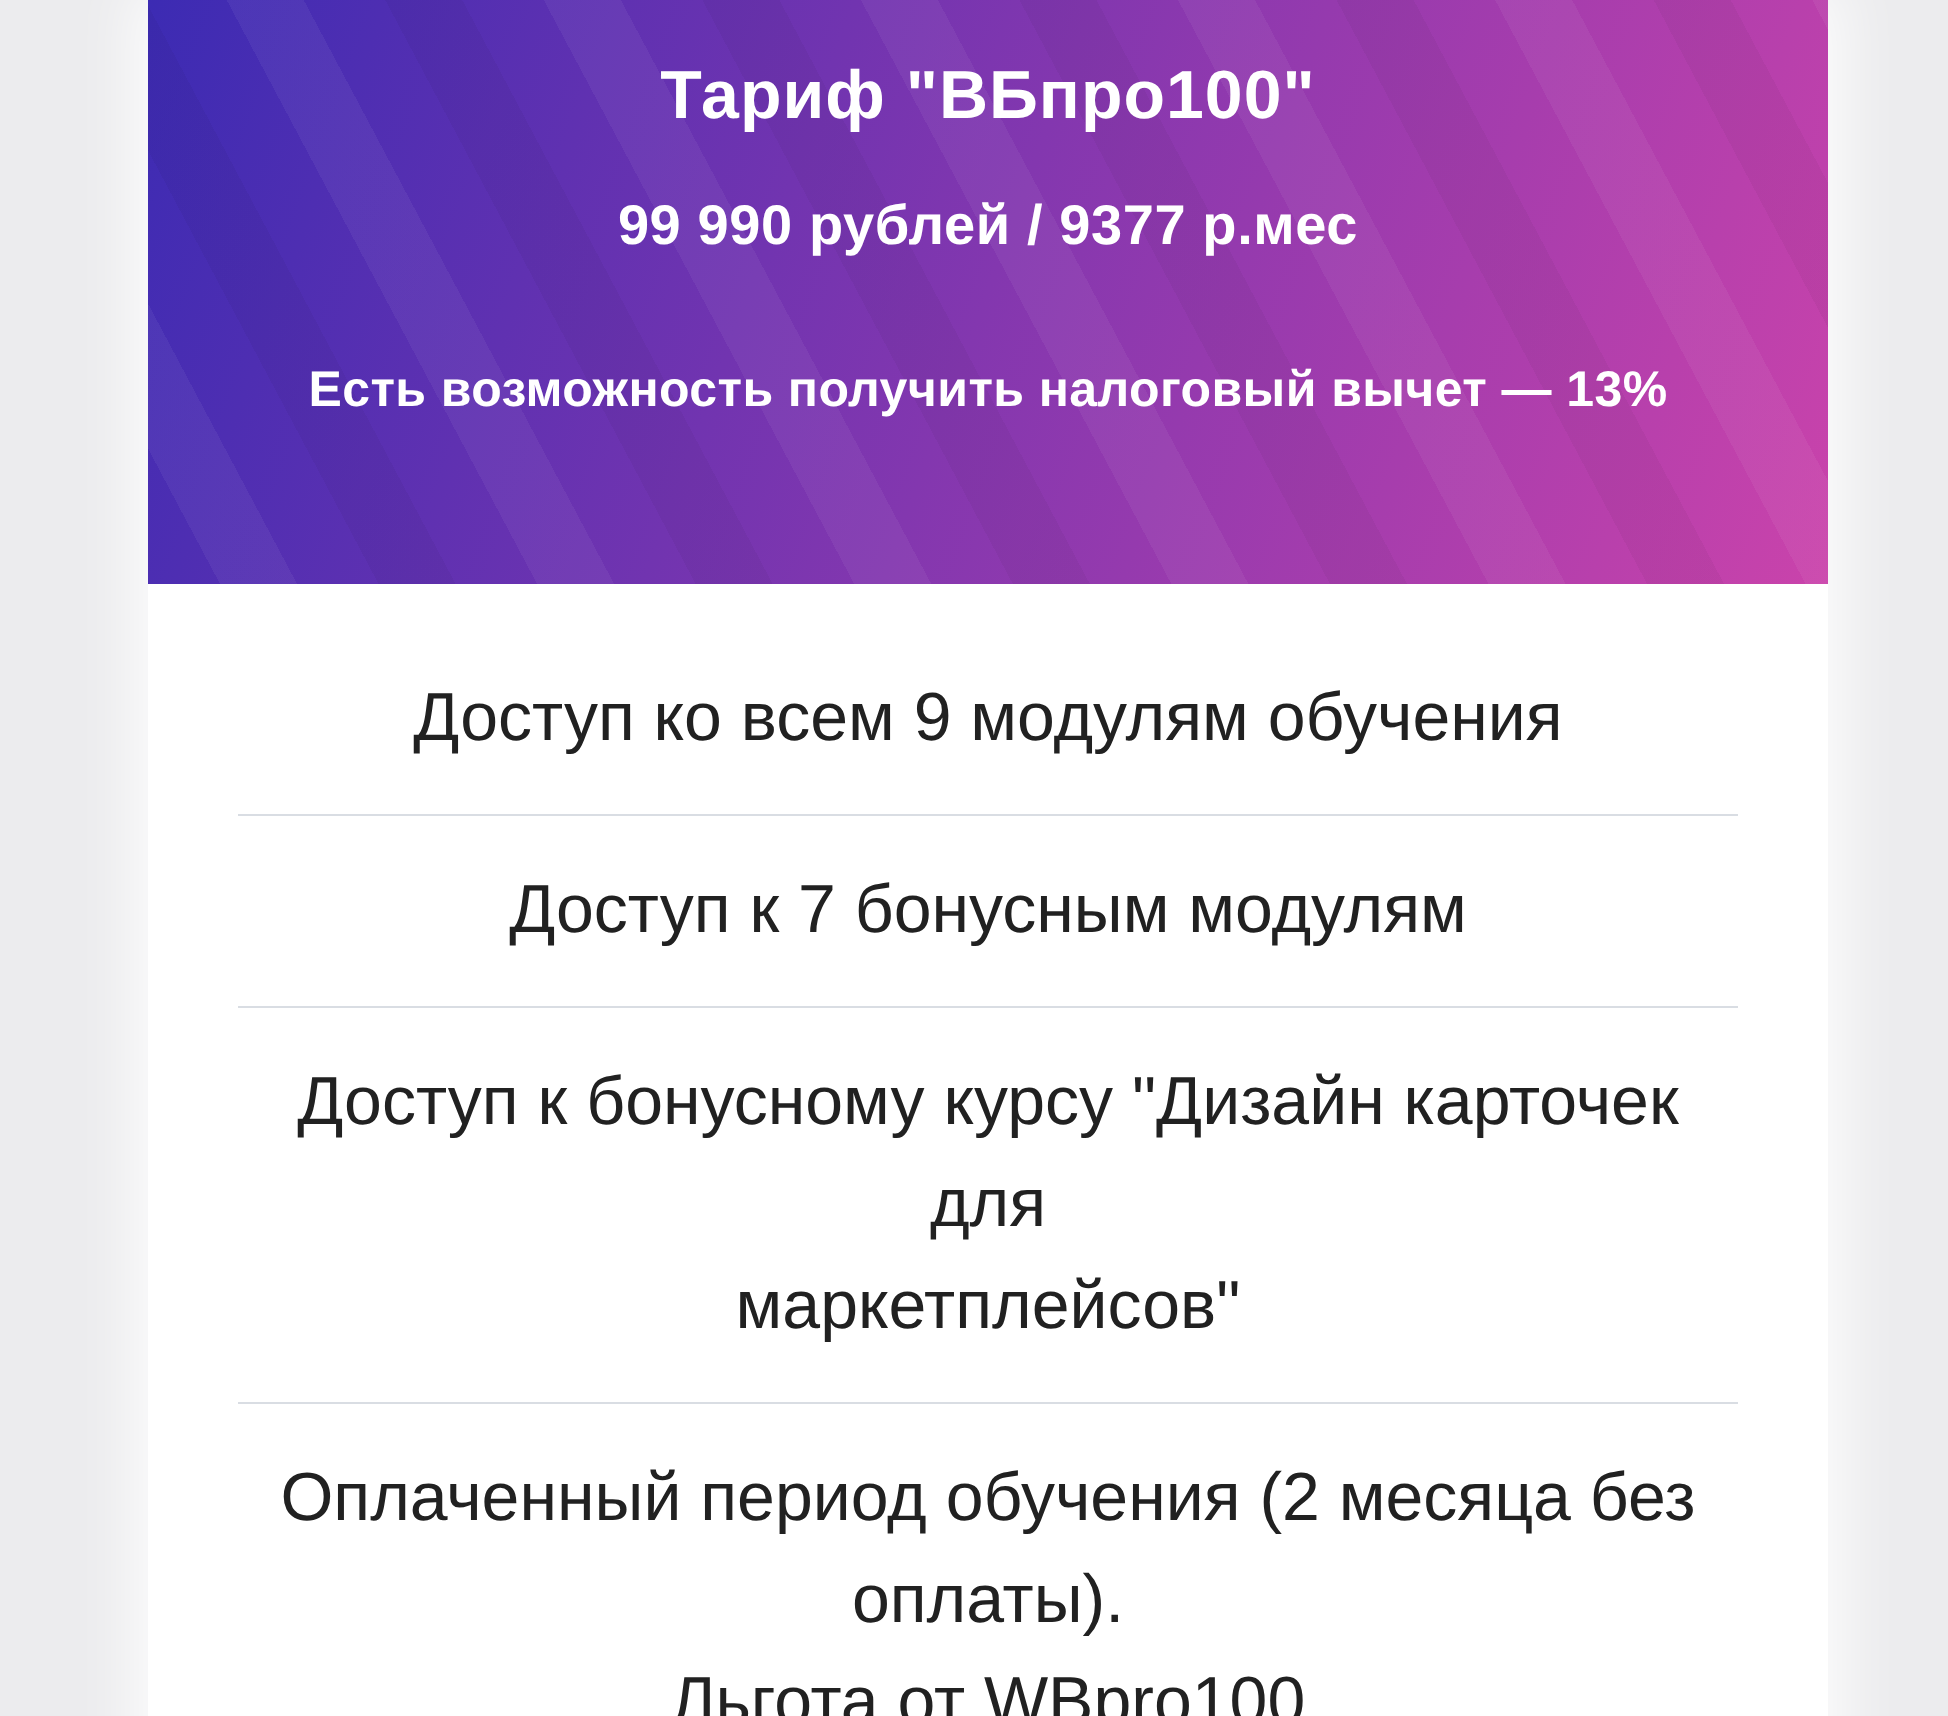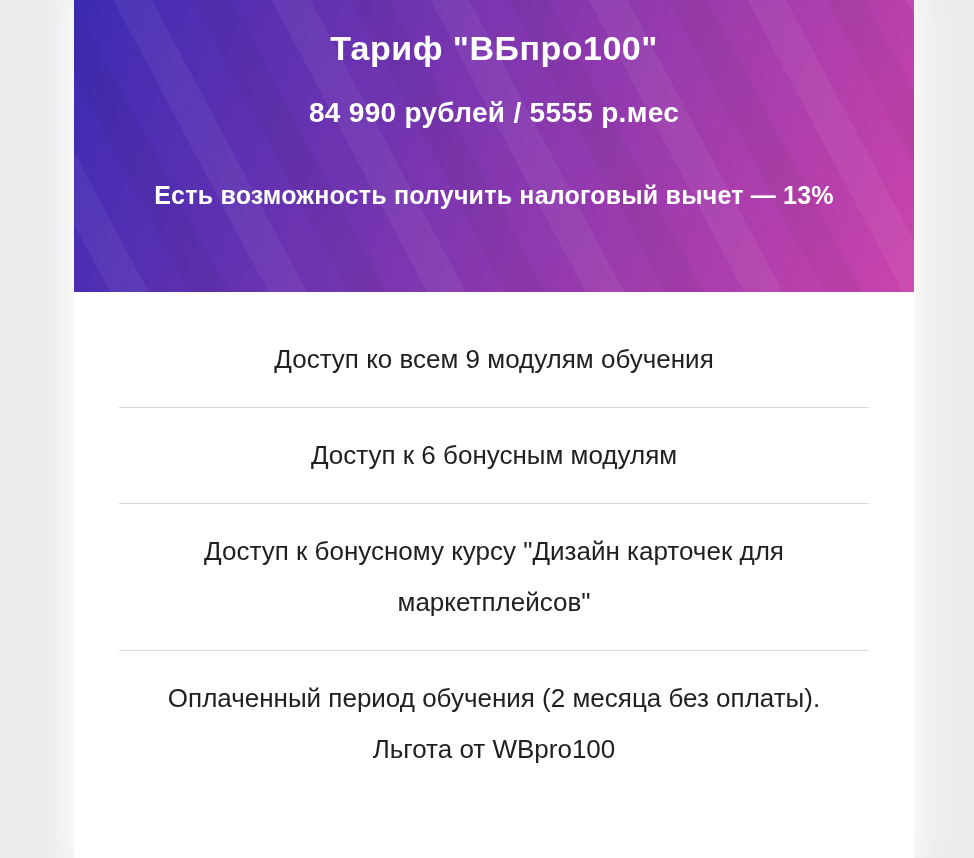--- a/index.html
+++ b/index.html
@@ -74,43 +74,43 @@
     padding-top: 20px;
     width: 750px;
     margin: 0 auto;
   }
   .feature-row {
     padding: 22px 0;
     border-bottom: 1px solid var(--divider-color);
   }
   .feature-row:last-child { border-bottom: none; }
   .feature-text {
-    font-size: 26px;
+    font-size: 34px;
     line-height: 51px;
     font-weight: 300;
     color: var(--body-text-color);
     text-align: center;
     white-space: pre-line;
   }
 </style>
 </head>
 <body>
 
 <div class="pricing-card">
   <div class="card-header">
     <div class="tariff-title">Тариф "ВБпро100"</div>
-    <div class="tariff-price">84 990 рублей / 5555 р.мес</div>
+    <div class="tariff-price">99 990 рублей / 9377 р.мес</div>
     <div class="tax-note">Есть возможность получить налоговый вычет — 13%</div>
   </div>
   <div class="features-list">
     <div class="feature-row">
       <div class="feature-text">Доступ ко всем 9 модулям обучения</div>
     </div>
     <div class="feature-row">
-      <div class="feature-text">Доступ к 6 бонусным модулям</div>
+      <div class="feature-text">Доступ к 7 бонусным модулям</div>
     </div>
     <div class="feature-row">
       <div class="feature-text">Доступ к бонусному курсу "Дизайн карточек для
 маркетплейсов"</div>
     </div>
     <div class="feature-row">
       <div class="feature-text">Оплаченный период обучения (2 месяца без оплаты).
 Льгота от WBpro100</div>
     </div>
   </div>

